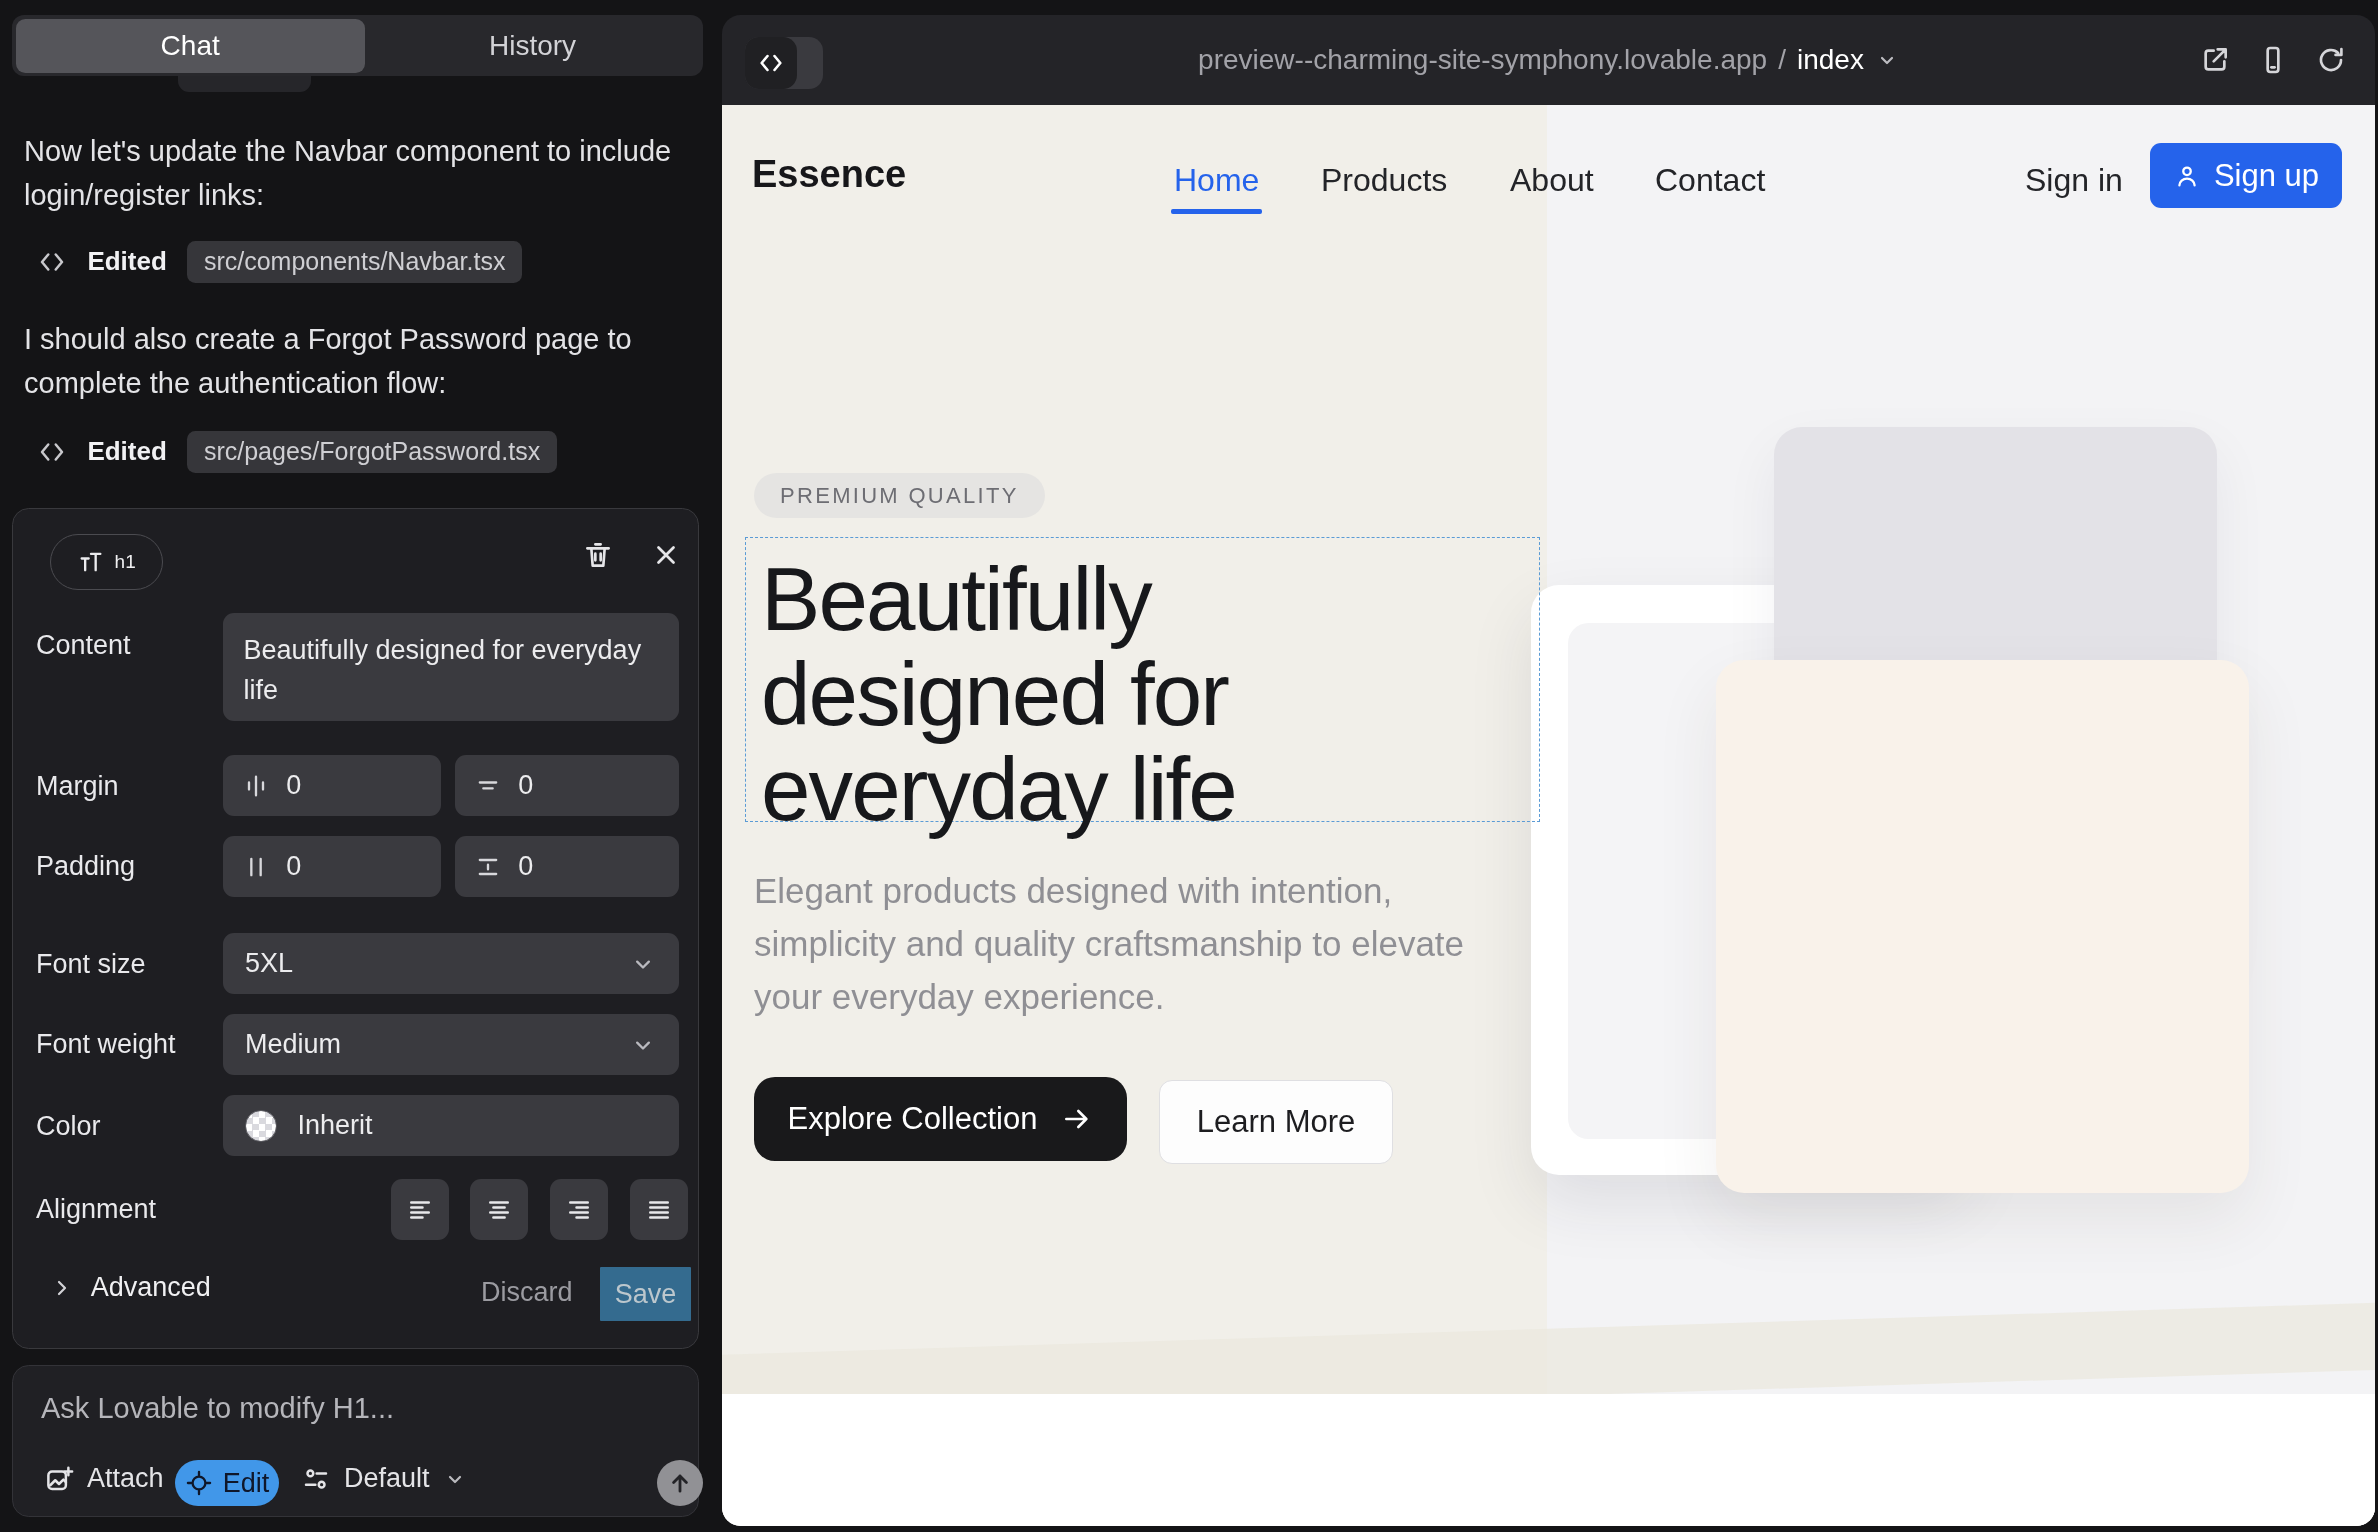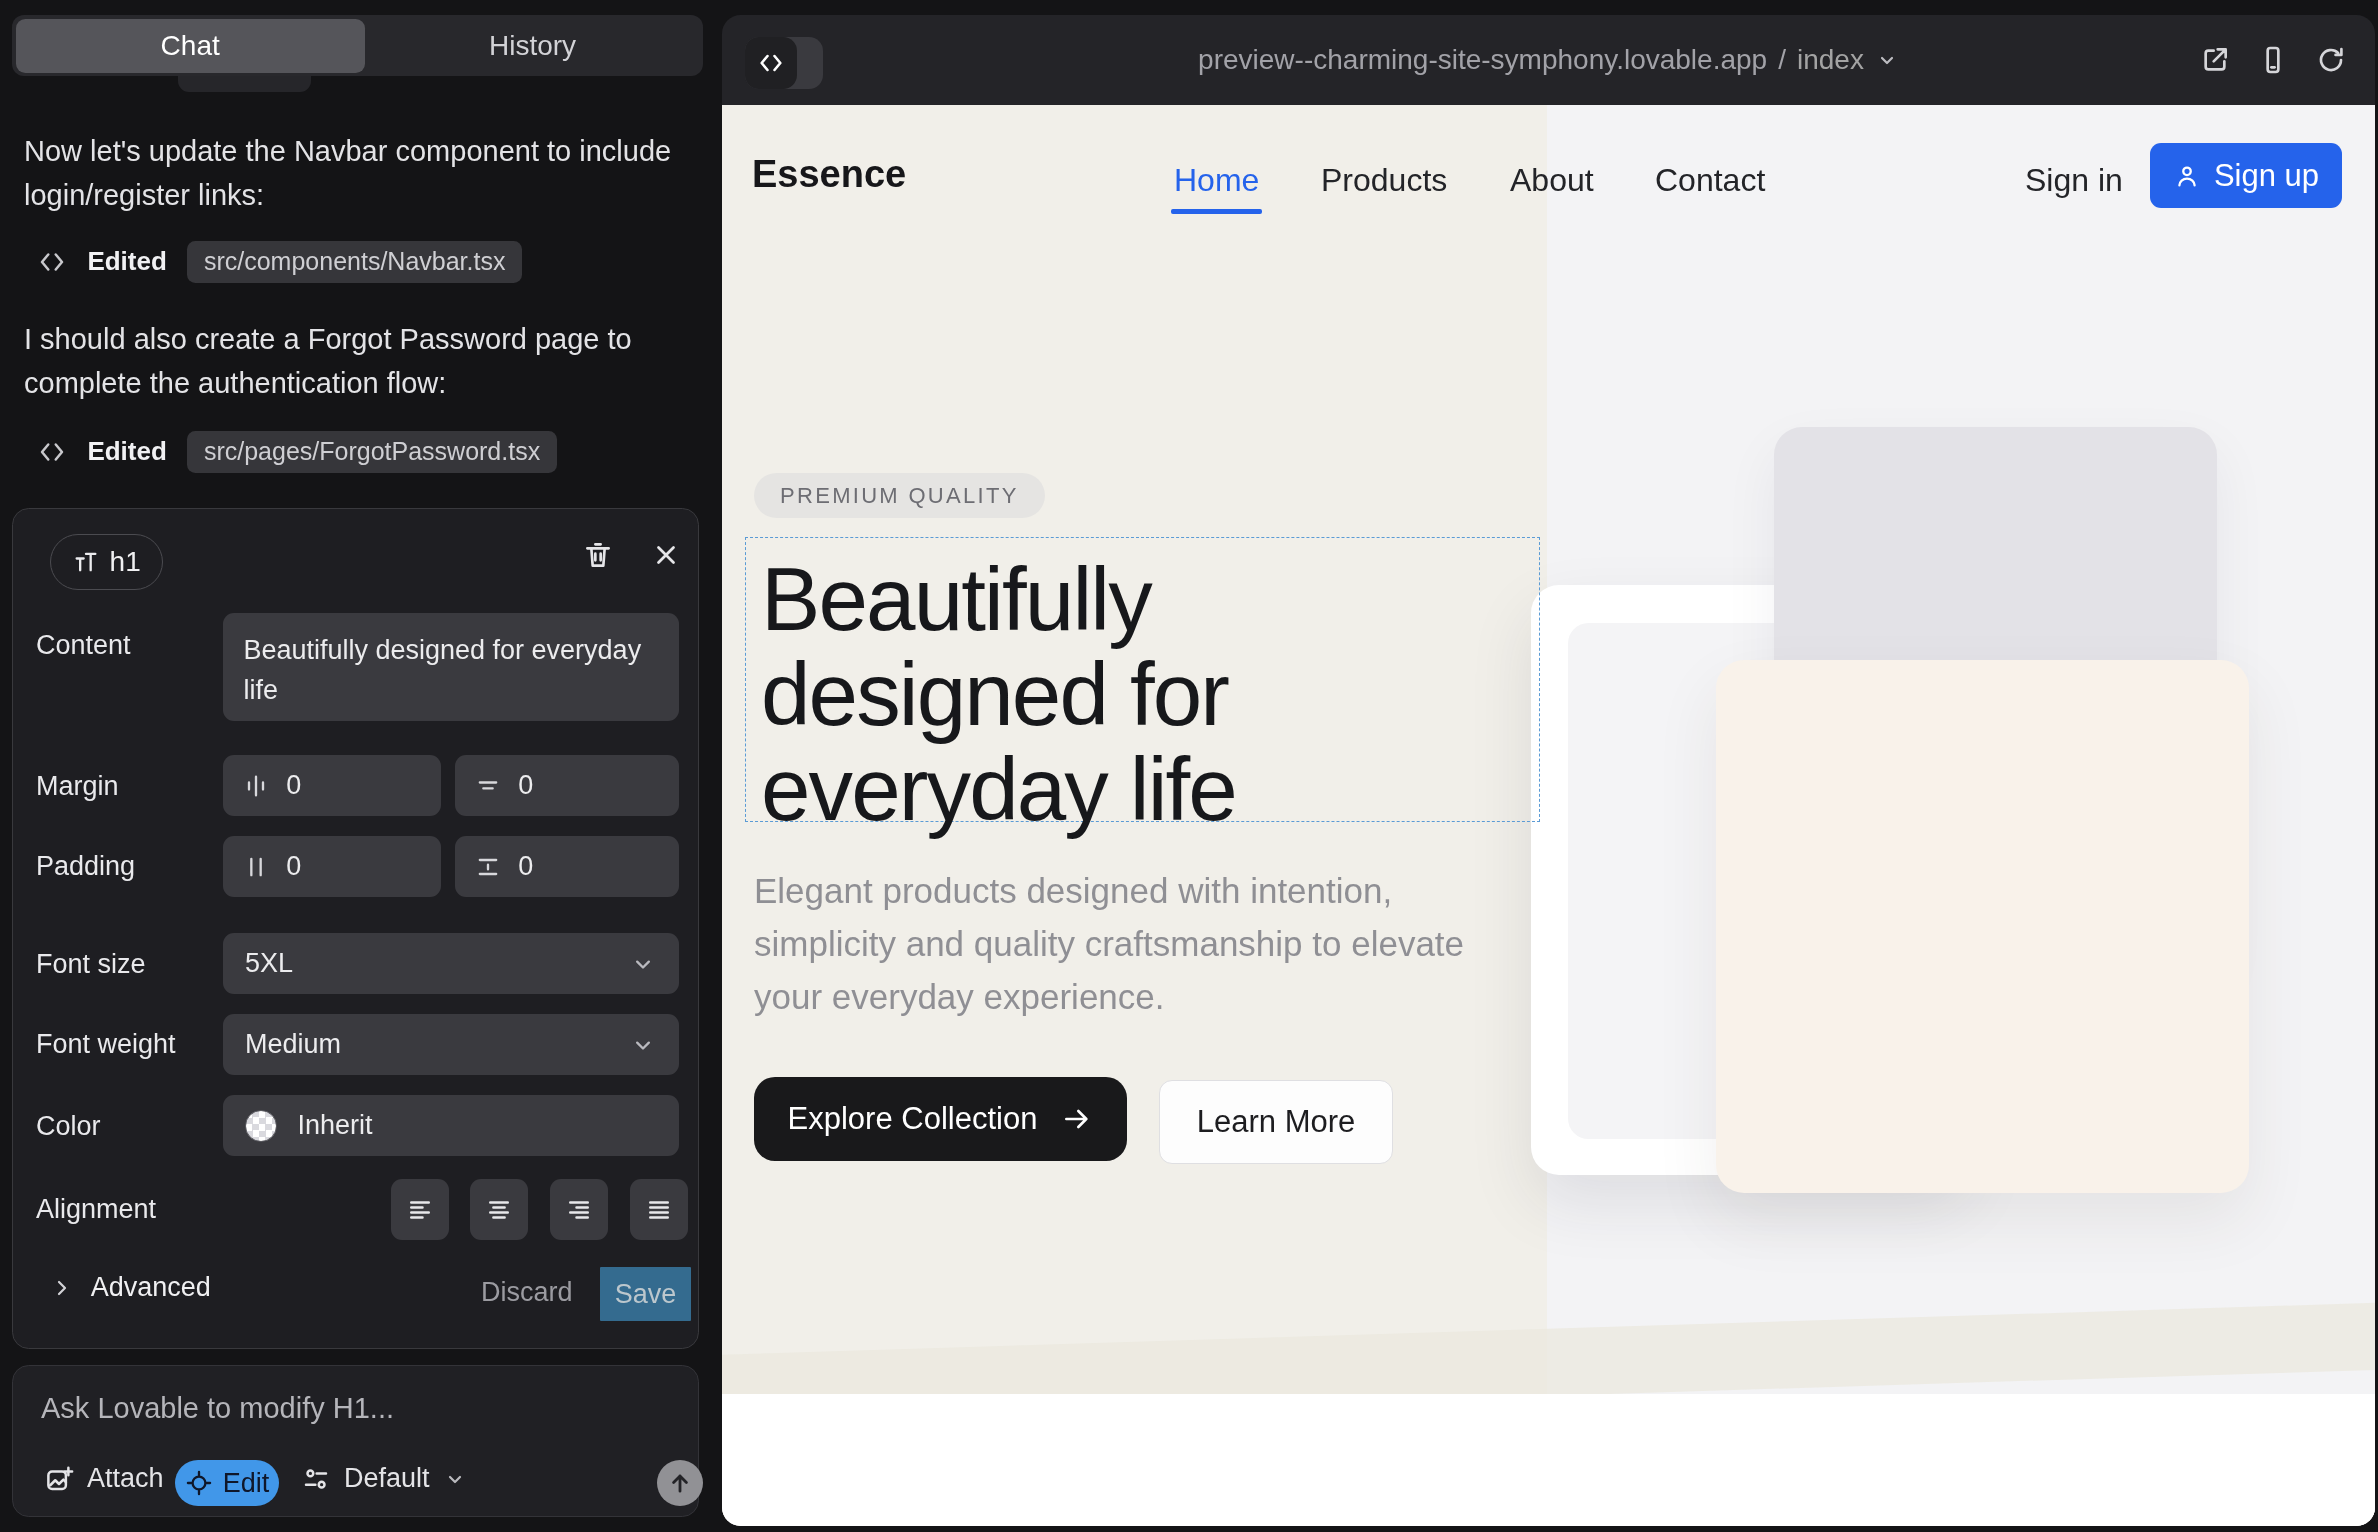--- a/index.html
+++ b/index.html
@@ -21,21 +21,21 @@
 
   .chat-msg { left:24px; width:649px; font-size:29px; line-height:44px; color:#e3e3e6; }
   .edited-row { left:37px; height:45px; display:flex; align-items:center; gap:20.4px; }
   .edited-label { font-size:26px; font-weight:bold; color:#f1f1f3; }
   .file-chip { background:#36363a; border-radius:8.3px; padding:6.5px 16.7px; font-size:25px; color:#cfcfd3; }
 
   .panel { left:12px; top:508px; width:687px; height:841px; background:#1e1e22;
            border:1.9px solid #39393d; border-radius:16.7px; }
   .el-pill { left:37px; top:25px; width:113px; height:56px; border:1.9px solid #4b4b50; border-radius:30px;
              display:flex; align-items:center; justify-content:center; gap:9.3px; color:#ececef; }
-  .el-tag { font-size:28px; color:#f0f0f2; }
+  .el-tag { font-size:19px; color:#f0f0f2; }
   .icon-btn { width:52px; height:52px; display:flex; align-items:center; justify-content:center; color:#e6e6e9; }
   .field-label { font-size:27px; color:#e9e9ec; }
   .content-box { left:210px; top:104px; width:456px; height:108px; background:#3a3a3f; border:none;
                  border-radius:11px; padding:16.7px 20.4px; font-size:27px; line-height:40px; color:#ececee;
                  font-family:"Liberation Sans", sans-serif; resize:none; outline:none; }
   .num-input { height:61px; background:#3a3a3f; border-radius:11px; display:flex; align-items:center;
                gap:16.7px; padding:0 18.6px; color:#ececee; font-size:27px; }
   .num-input .glyph { color:#d8d8dc; display:flex; }
   .select { left:210px; width:456px; height:61px; background:#3a3a3f; border-radius:11px;
             display:flex; align-items:center; padding:0 22px; color:#ececee; font-size:27px; }
@@ -63,21 +63,21 @@
   .preview { left:722px; top:15px; width:1653px; height:1511px; background:#242428;
              border-radius:18.6px; overflow:hidden; }
   .topbar { position:absolute; left:0; top:0; width:100%; height:90px; }
   .code-toggle { left:23px; top:22px; width:78px; height:52px; background:#3a3a3f; border-radius:14px; }
   .code-toggle .seg { position:absolute; left:0; top:0; width:52px; height:52px; background:#202023;
                       border-radius:14px; display:flex; align-items:center; justify-content:center; color:#fff; }
   .urlbar { left:0; top:0; width:100%; height:90px; display:flex; align-items:center; justify-content:center;
             gap:11px; font-size:28px; }
   .url-host { color:#a2a2a8; }
   .url-sep  { color:#a2a2a8; }
-  .url-page { color:#a3a3a3; }
+  .url-page { color:#ffffff; }
   .top-icons { right:28px; top:0; height:90px; display:flex; align-items:center; gap:26px; color:#d5d5d9; }
 
   .site { position:absolute; left:0; top:90px; width:1653px; height:1422px; background:#f1efe9; overflow:hidden; }
   .gray-half { left:825px; top:0; width:828px; height:1422px; background:#f3f3f5; z-index:1; }
   .card-white { left:809px; top:480px; width:436px; height:590px; background:#ffffff; border-radius:28px;
                 box-shadow:0 28px 65px rgba(40,40,60,.10); z-index:2; }
   .card-white-inner { left:846px; top:518px; width:364px; height:516px; background:#f4f4f6; border-radius:20.4px; z-index:2; }
   .card-lavender { left:1052px; top:322px; width:443px; height:548px; background:#e3e2e7; border-radius:28px;
                    box-shadow:0 22px 56px rgba(40,40,60,.06); z-index:3; }
   .card-peach { left:994px; top:555px; width:533px; height:533px; background:#f9f2ea; border-radius:28px;

